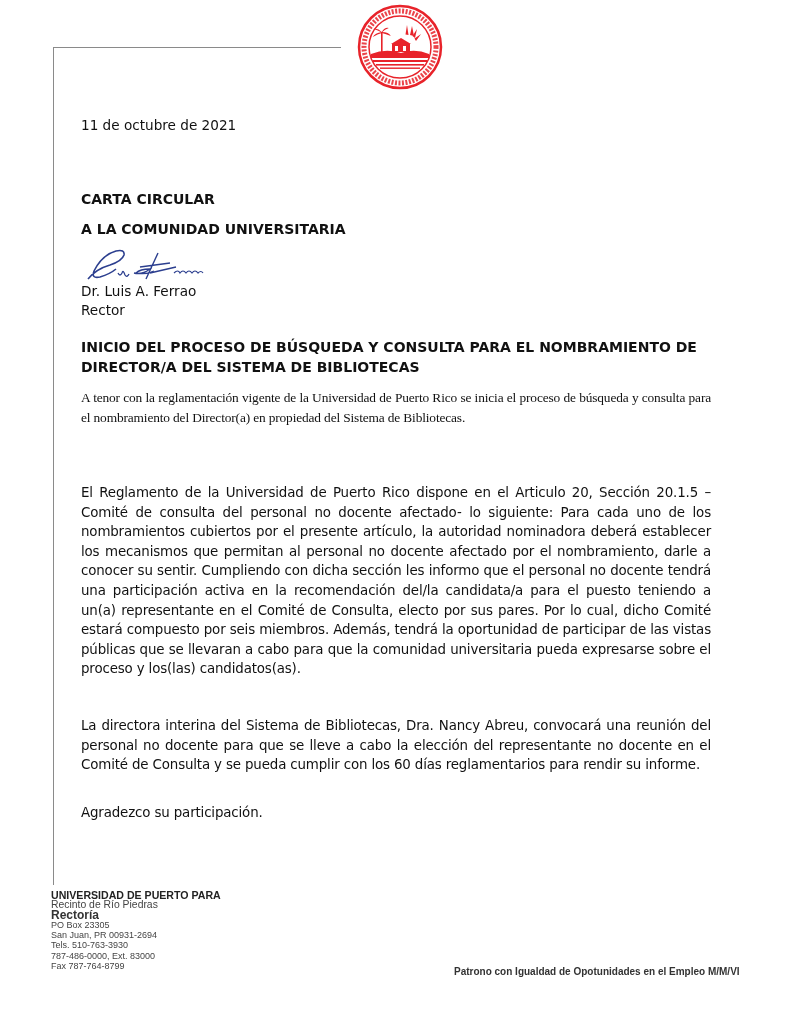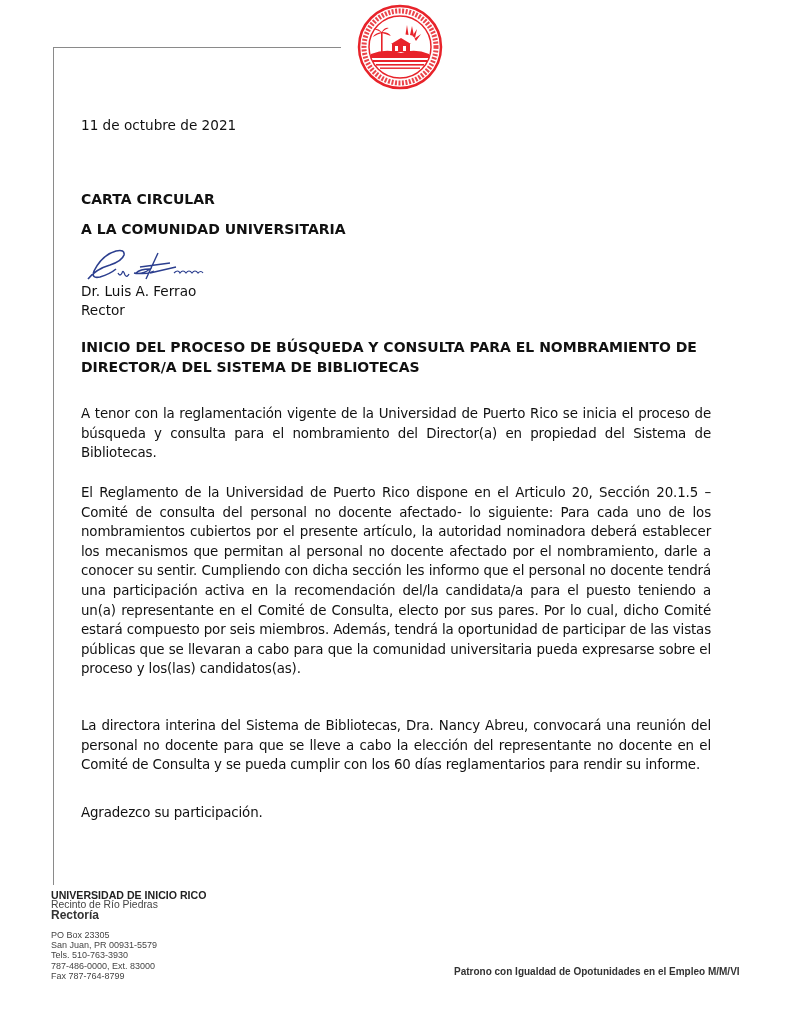--- a/index.html
+++ b/index.html
@@ -10,29 +10,29 @@
   .txt { position: absolute; left: 81px; font-size: 13.6px; line-height: 19.5px; }
   .date { top: 116px; }
   .h-bold { font-weight: bold; font-size: 14px; }
   .carta { top: 190px; }
   .comunidad { top: 220px; }
   .signature { position: absolute; left: 84px; top: 243px; width: 160px; height: 42px; }
   .signer-name { top: 282px; }
   .signer-title { top: 301px; }
   .subject { top: 337px; width: 630px; line-height: 20px; font-weight: bold; font-size: 14px; }
   .para { width: 630px; text-align: justify; font-size: 13.4px; line-height: 19.6px; letter-spacing: -0.15px; }
-  .p1 { top: 404px; }
+  .p1 { top: 388px; font-family: Liberation Serif, serif; }
   .p2 { top: 483px; }
   .p3 { top: 716px; }
   .p4 { top: 803px; }
   .footer-block { position: absolute; left: 51px; top: 890px; font-family: "Liberation Sans", sans-serif; color: #333; }
   .f-univ { font-weight: bold; font-size: 10.6px; line-height: 10px; color: #222; }
   .f-recinto { font-size: 10.4px; line-height: 10px; color: #444; }
   .f-rectoria { font-weight: bold; font-size: 12px; line-height: 10px; color: #333; }
-  .f-contact { margin-top: 10px; font-size: 9px; line-height: 10.2px; color: #444; }
+  .f-contact { font-size: 9px; line-height: 10.2px; color: #444; }
   .eeo { position: absolute; left: 454px; top: 966px; font-family: "Liberation Sans", sans-serif; font-weight: bold; font-size: 10px; color: #333; }
 </style>
 </head>
 <body>
 
 <div class="frame-top"></div>
 <div class="frame-left"></div>
 
 <svg class="seal" viewBox="0 0 86 86">
   <circle cx="43" cy="43" r="41" fill="#fff" stroke="#e8232a" stroke-width="2.5"></circle>
@@ -75,25 +75,25 @@
 <div class="txt signer-title">Rector</div>
 
 <div class="txt subject">INICIO DEL PROCESO DE BÚSQUEDA Y CONSULTA PARA EL NOMBRAMIENTO DE DIRECTOR/A DEL SISTEMA DE BIBLIOTECAS</div>
 
 <div class="txt para p1">A tenor con la reglamentación vigente de la Universidad de Puerto Rico se inicia el proceso de búsqueda y consulta para el nombramiento del Director(a) en propiedad del Sistema de Bibliotecas.</div>
 <div class="txt para p2">El Reglamento de la Universidad de Puerto Rico dispone en el Articulo 20, Sección 20.1.5 – Comité de consulta del personal no docente afectado- lo siguiente: Para cada uno de los nombramientos cubiertos por el presente artículo, la autoridad nominadora deberá establecer los mecanismos que permitan al personal no docente afectado por el nombramiento, darle a conocer su sentir.  Cumpliendo con dicha sección les informo que el personal no docente tendrá una participación activa en la recomendación del/la candidata/a para el puesto teniendo a un(a) representante en el Comité de Consulta, electo por sus pares. Por lo cual, dicho Comité estará compuesto por seis miembros. Además, tendrá la oportunidad de participar de las vistas públicas que se llevaran a cabo para que la comunidad universitaria pueda expresarse sobre el proceso y los(las) candidatos(as).</div>
 <div class="txt para p3">La directora interina del Sistema de Bibliotecas, Dra. Nancy Abreu, convocará una reunión del personal no docente para que se lleve a cabo la elección del representante no docente en el Comité de Consulta y se pueda cumplir con los 60 días reglamentarios para rendir su informe.</div>
 <div class="txt para p4">Agradezco su participación.</div>
 
 <div class="footer-block">
-  <div class="f-univ">UNIVERSIDAD DE INICIO RICO</div>
+  <div class="f-univ">UNIVERSIDAD DE PUERTO PARA</div>
   <div class="f-recinto">Recinto de Río Piedras</div>
   <div class="f-rectoria">Rectoría</div>
   <div class="f-contact">
     <div>PO Box 23305</div>
-    <div>San Juan, PR 00931-5579</div>
+    <div>San Juan, PR 00931-2694</div>
     <div>Tels. 510-763-3930</div>
     <div>787-486-0000, Ext. 83000</div>
     <div>Fax 787-764-8799</div>
   </div>
 </div>
 
 <div class="eeo">Patrono con Igualdad de Opotunidades en el Empleo M/M/VI</div>
 
 </body></html>

